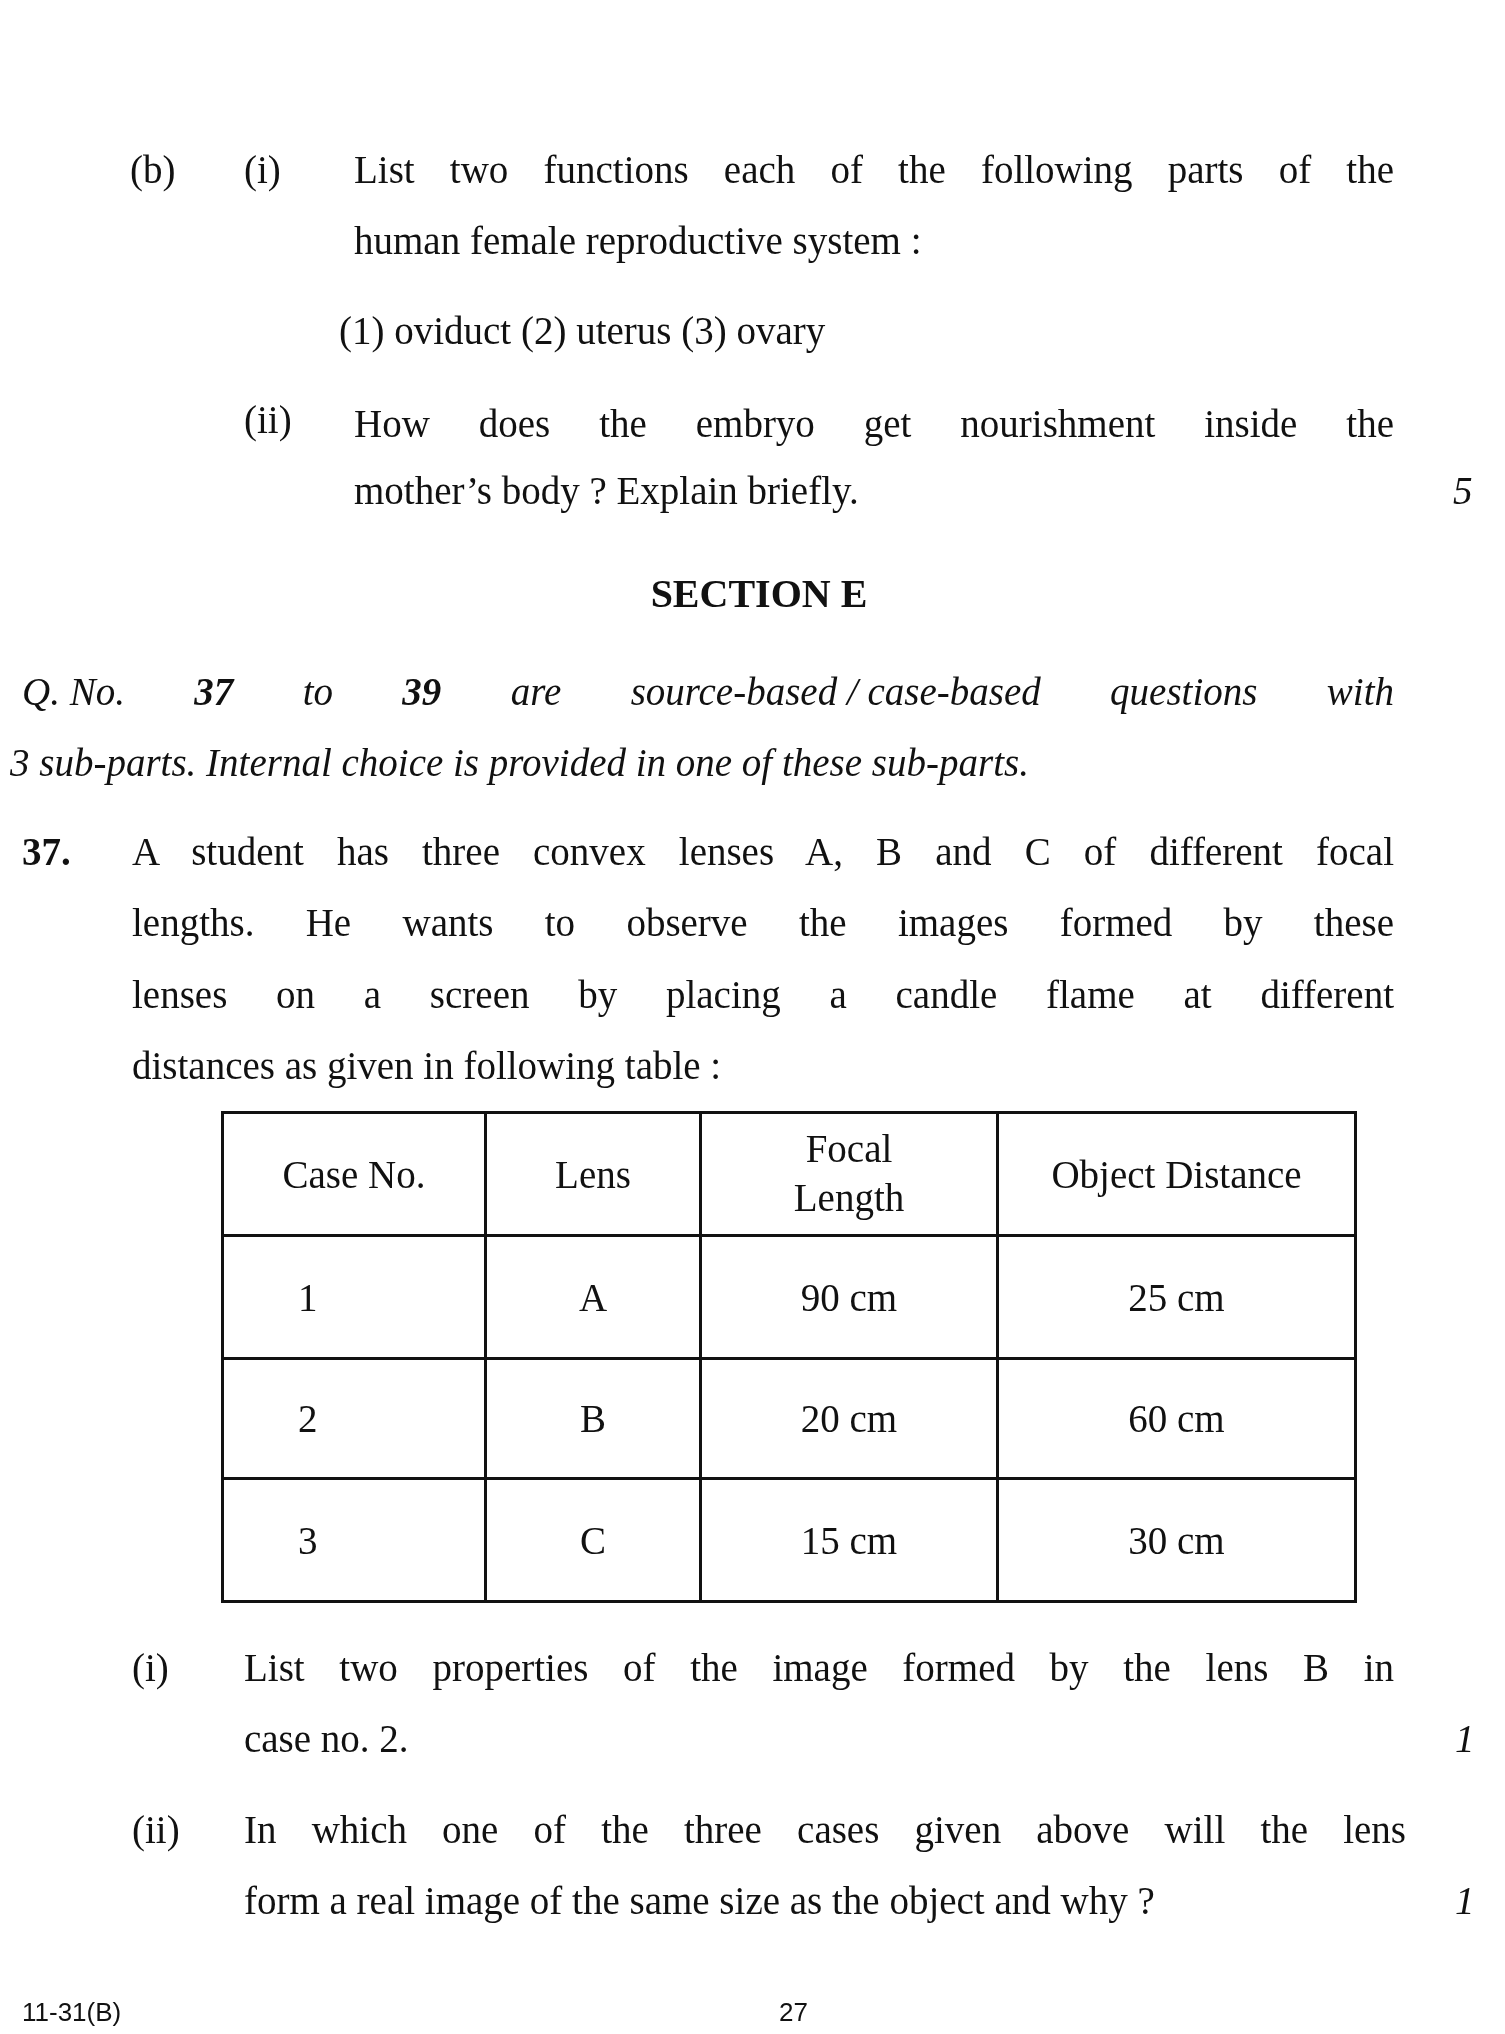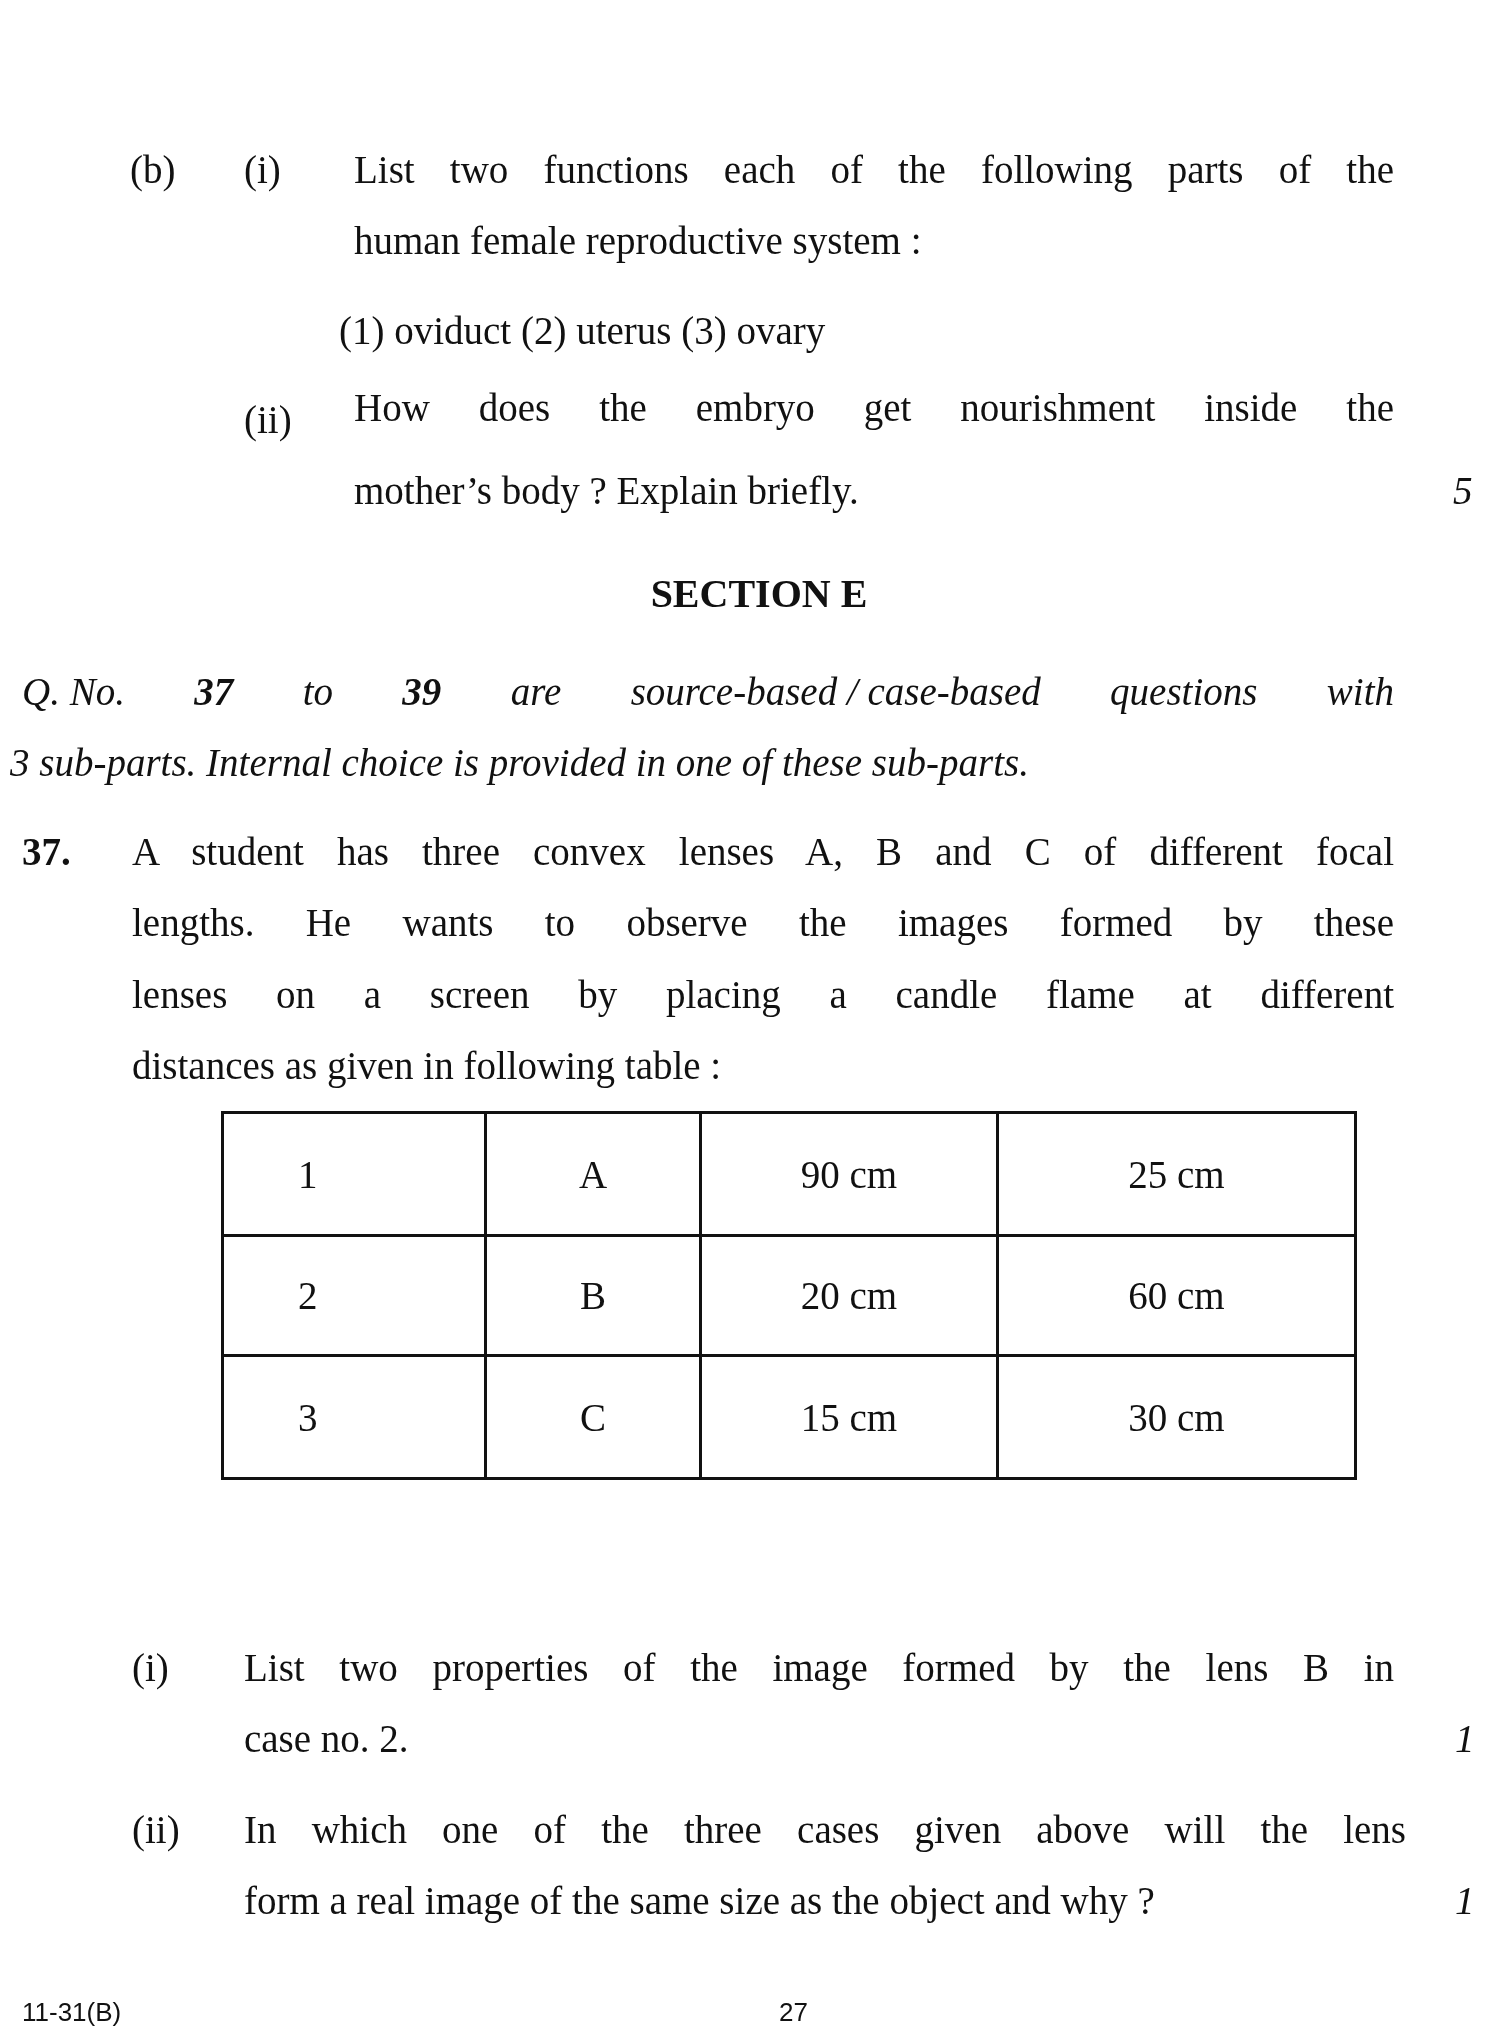--- a/index.html
+++ b/index.html
@@ -19,21 +19,21 @@
 </head>
 <body>
 
 <div class="abs t" style="left:130px; top:150px;">(b)</div>
 <div class="abs t" style="left:244px; top:150px;">(i)</div>
 <div class="abs t just" style="left:354px; top:150px; width:1040px;">List two functions each of the following parts of the</div>
 <div class="abs t" style="left:354px; top:221px;text-align:center;">human female reproductive system :</div>
 <div class="abs t" style="left:339px; top:311px;">(1) oviduct (2) uterus (3) ovary</div>
 
 <div class="abs t" style="left:244px; top:400px;">(ii)</div>
-<div class="abs t just" style="left:354px; top:388px; width:1040px;">How does the embryo get nourishment inside the</div>
+<div class="abs t just" style="left:354px; top:404px; width:1040px;">How does the embryo get nourishment inside the</div>
 <div class="abs t" style="left:354px; top:471px;">mother’s body ? Explain briefly.</div>
 <div class="abs t it" style="left:1453px; top:471px;">5</div>
 
 <div class="abs section-title" style="left:0; width:1518px; text-align:center; top:570px;">SECTION E</div>
 
 <div class="abs t it" style="left:22px; top:672px; width:1372px; display:flex; justify-content:space-between;">
   <span>Q. No.</span>
   <span class="b">37</span>
   <span>to</span>
   <span class="b">39</span>
@@ -51,20 +51,29 @@
 <div class="abs t" style="left:132px; top:1046px;">distances as given in following table :</div>
 
 <table class="lens">
   <colgroup>
     <col style="width:263px">
     <col style="width:215px">
     <col style="width:297px">
     <col style="width:358px">
   </colgroup>
   <tbody>
+      <tr style="height:123px;">
+    <th>Case No.</th>
+    <th>Lens</th>
+    <th style="line-height:1.25;">
+      <span>Focal</span><br>
+      <span>Length</span>
+    </th>
+    <th>Object Distance</th>
+  </tr>
   <tr style="height:123px;">
     <td style="text-align:left; padding-left:74px;">1</td>
     <td>A</td>
     <td>90 cm</td>
     <td>25 cm</td>
   </tr>
   <tr style="height:120px;">
     <td style="text-align:left; padding-left:74px;">2</td>
     <td>B</td>
     <td>20 cm</td>

